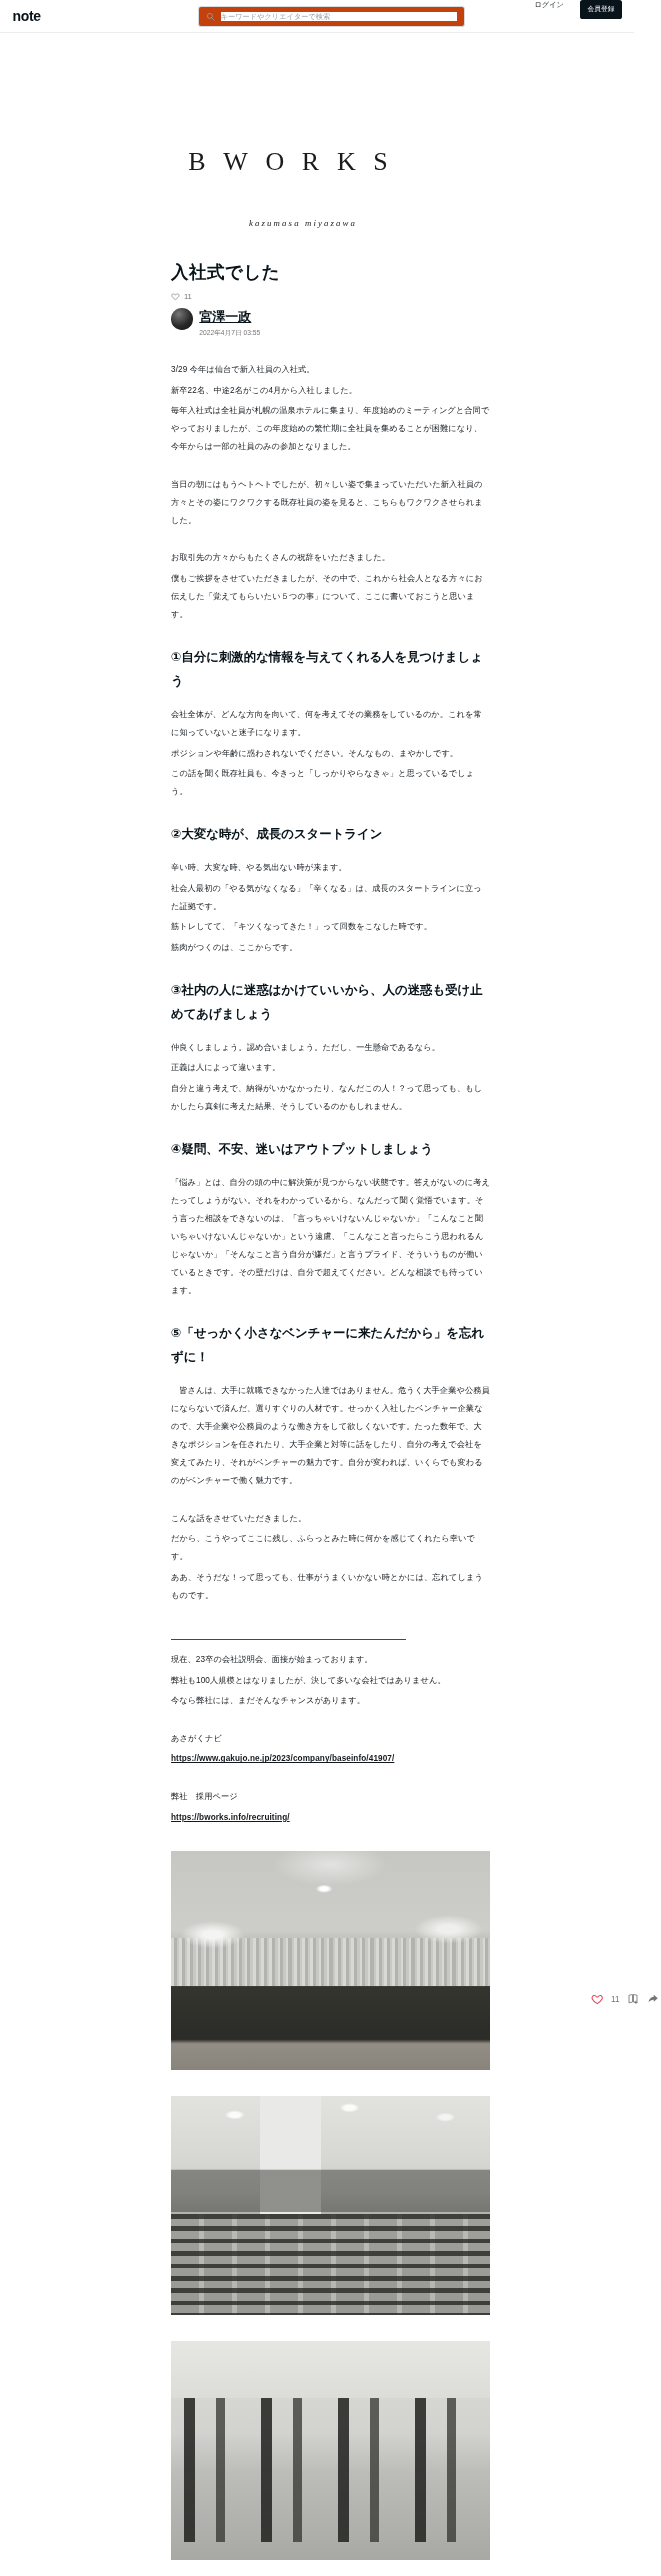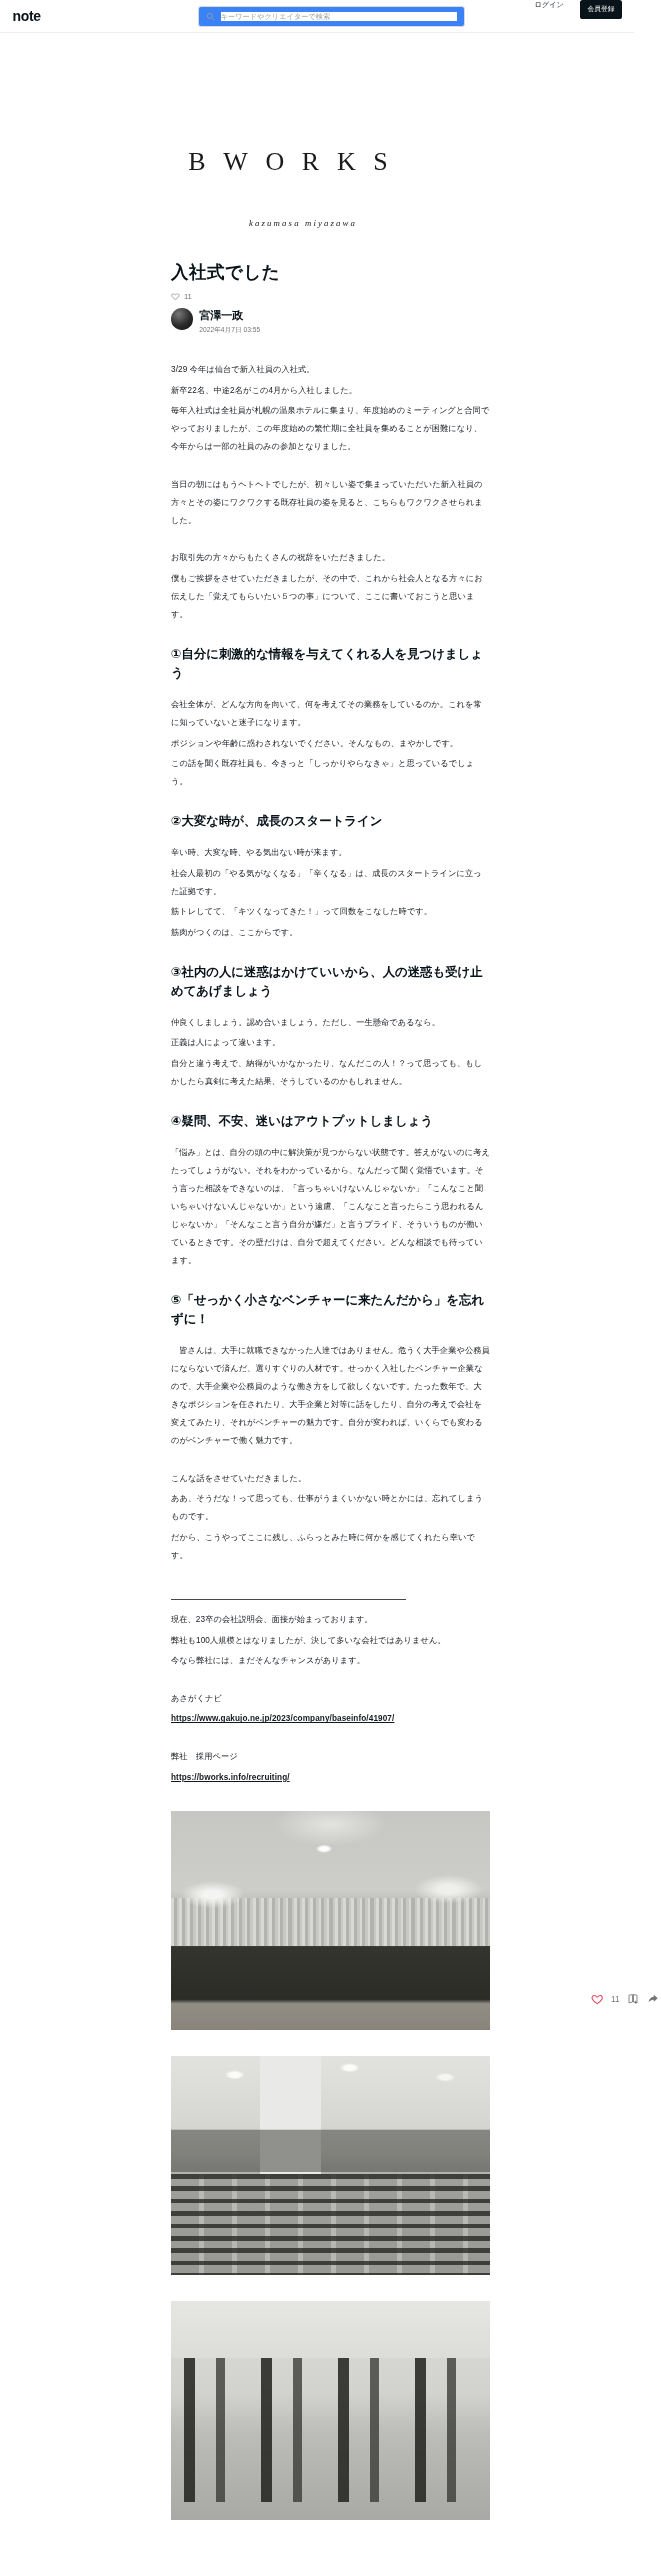--- a/index.html
+++ b/index.html
@@ -3,21 +3,21 @@
 <meta charset="utf-8">
 <style>
   * { box-sizing: border-box; margin: 0; padding: 0; }
   html,body { background:#ffffff; }
   body { font-family:"Liberation Sans","DejaVu Sans",sans-serif; color:#08131a; }
   #page { position:relative; width:662px; height:3091px; margin:0 auto; background:#fff; overflow:hidden; }
 
   
   .navbar { position:absolute; top:0; left:0; width:634px; height:33px; background:#fff; border-bottom:0.5px solid #ececec; z-index:5; }
   .logo { position:absolute; left:12.4px; top:8.2px; font-size:14px; font-weight:800; letter-spacing:-0.3px; color:#08131a; }
-  .searchbox { position:absolute; left:198px; top:6.2px; width:267px; height:21px; border:0.5px solid #d9dcde; border-radius:3.1px; display:flex; align-items:center; padding:0 7.2px; gap:5.2px; background:#3b82f6; }
+  .searchbox { position:absolute; left:198px; top:6.2px; width:267px; height:21px; border:0.5px solid #d9dcde; border-radius:3.1px; display:flex; align-items:center; padding:0 7.2px; gap:5.2px; background:#c2410c; }
   .searchbox input { border:none; outline:none; flex:1; font-size:7.2px; color:#08131a; font-family:inherit; }
   .searchbox input::placeholder { color:#9ba1a6; }
   .nav-right { position:absolute; right:12px; top:0; height:33px; display:flex; align-items:flex-start; gap:16px; }
   .login { font-size:7.2px; color:#08131a; cursor:pointer; }
   .signup-btn { background:#08131a; color:#fff; font-size:6.7px; border:none; border-radius:2.6px; height:19px; padding:0 7.7px; font-family:inherit; cursor:pointer; }
 
   
   .hero { position:absolute; top:34px; left:0; width:576px; height:216px; background:#fff; }
   .hero-brand { position:absolute; top:113px; left:0; width:100%; text-align:center;
     font-family:"Liberation Serif","DejaVu Serif",serif; font-size:26px; font-weight:400;
@@ -25,27 +25,27 @@
   .hero-sub { position:absolute; top:184px; left:0; width:100%; text-align:center;
     font-family:"Liberation Serif","DejaVu Serif",serif; font-style:italic; font-size:8.8px;
     letter-spacing:0.24em; text-indent:0.24em; color:#1b1b1b;padding-left:28px; }
 
   
   .article-title { position:absolute; top:260px; left:171px; width:319px; font-size:17.5px; font-weight:700; letter-spacing:0.5px; }
   .likes-row { position:absolute; top:292px; left:171px; display:flex; align-items:center; gap:4.1px; color:#757575; font-size:7.7px; }
   .byline { position:absolute; top:308px; left:171px; display:flex; gap:6.7px; }
   .avatar { width:21.6px; height:21.6px; border-radius:50%; background:radial-gradient(circle at 35% 28%, #777 0%, #2a2a2a 55%, #111 100%); flex:none; }
   .byline-meta { display:flex; flex-direction:column; justify-content:center; gap:2.6px; }
-  .author-name { font-size:11px; font-weight:700; color:#08131a; }
+  .author-name { font-size:13px; font-weight:700; color:#08131a;text-decoration:underline; }
   .post-date { font-size:6.7px; color:#757575; }
 
   
   .article-body { position:absolute; top:361px; left:171px; width:319px; }
   .article-body p { font-size:8.2px; line-height:18px; margin:0 0 2.6px; color:#14191e; letter-spacing:0.1px; }
-  .article-body h3 { font-size:12.4px; line-height:19px; margin:20.6px 0 13.4px; font-weight:700; color:#08131a; }
+  .article-body h3 { font-size:12.4px; line-height:24px; margin:20.6px 0 13.4px; font-weight:700; color:#08131a; }
   .article-body .blank { height:17px; }
   .article-body .divider { width:235px; border-top:0.5px solid #474747; margin:14.4px 0 11.3px; height:0; }
   .article-body a { color:#14191e; text-decoration:underline;font-weight:bold; }
 
   
   .photos { margin-top:24px; }
   .photo { position:relative; width:319px; height:219px; margin-bottom:26px; overflow:hidden; background:#c9c9c5; }
   .photo::before, .photo::after { content:""; position:absolute; }
 
   
@@ -147,22 +147,22 @@
       <h3>③社内の人に迷惑はかけていいから、人の迷惑も受け止めてあげましょう</h3>
       <p>仲良くしましょう。認め合いましょう。ただし、一生懸命であるなら。</p>
       <p>正義は人によって違います。</p>
       <p>自分と違う考えで、納得がいかなかったり、なんだこの人！？って思っても、もしかしたら真剣に考えた結果、そうしているのかもしれません。</p>
       <h3>④疑問、不安、迷いはアウトプットしましょう</h3>
       <p>「悩み」とは、自分の頭の中に解決策が見つからない状態です。答えがないのに考えたってしょうがない。それをわかっているから、なんだって聞く覚悟でいます。そう言った相談をできないのは、「言っちゃいけないんじゃないか」「こんなこと聞いちゃいけないんじゃないか」という遠慮、「こんなこと言ったらこう思われるんじゃないか」「そんなこと言う自分が嫌だ」と言うプライド、そういうものが働いているときです。その壁だけは、自分で超えてください。どんな相談でも待っています。</p>
       <h3>⑤「せっかく小さなベンチャーに来たんだから」を忘れずに！</h3>
       <p>　皆さんは、大手に就職できなかった人達ではありません。危うく大手企業や公務員にならないで済んだ、選りすぐりの人材です。せっかく入社したベンチャー企業なので、大手企業や公務員のような働き方をして欲しくないです。たった数年で、大きなポジションを任されたり、大手企業と対等に話をしたり、自分の考えで会社を変えてみたり、それがベンチャーの魅力です。自分が変われば、いくらでも変わるのがベンチャーで働く魅力です。</p>
       <div class="blank"></div>
       <p>こんな話をさせていただきました。</p>
+      <p>だから、こうやってここに残し、ふらっとみた時に何かを感じてくれたら幸いです。</p>
       <p>ああ、そうだな！って思っても、仕事がうまくいかない時とかには、忘れてしまうものです。</p>
-      <p>だから、こうやってここに残し、ふらっとみた時に何かを感じてくれたら幸いです。</p>
       <div class="blank"></div>
       <div class="divider"></div>
       <p>現在、23卒の会社説明会、面接が始まっております。</p>
       <p>弊社も100人規模とはなりましたが、決して多いな会社ではありません。</p>
       <p>今なら弊社には、まだそんなチャンスがあります。</p>
       <div class="blank"></div>
       <p>あさがくナビ</p>
       <p><a href="#">https://www.gakujo.ne.jp/2023/company/baseinfo/41907/</a></p>
       <div class="blank"></div>
       <p>弊社　採用ページ</p>

